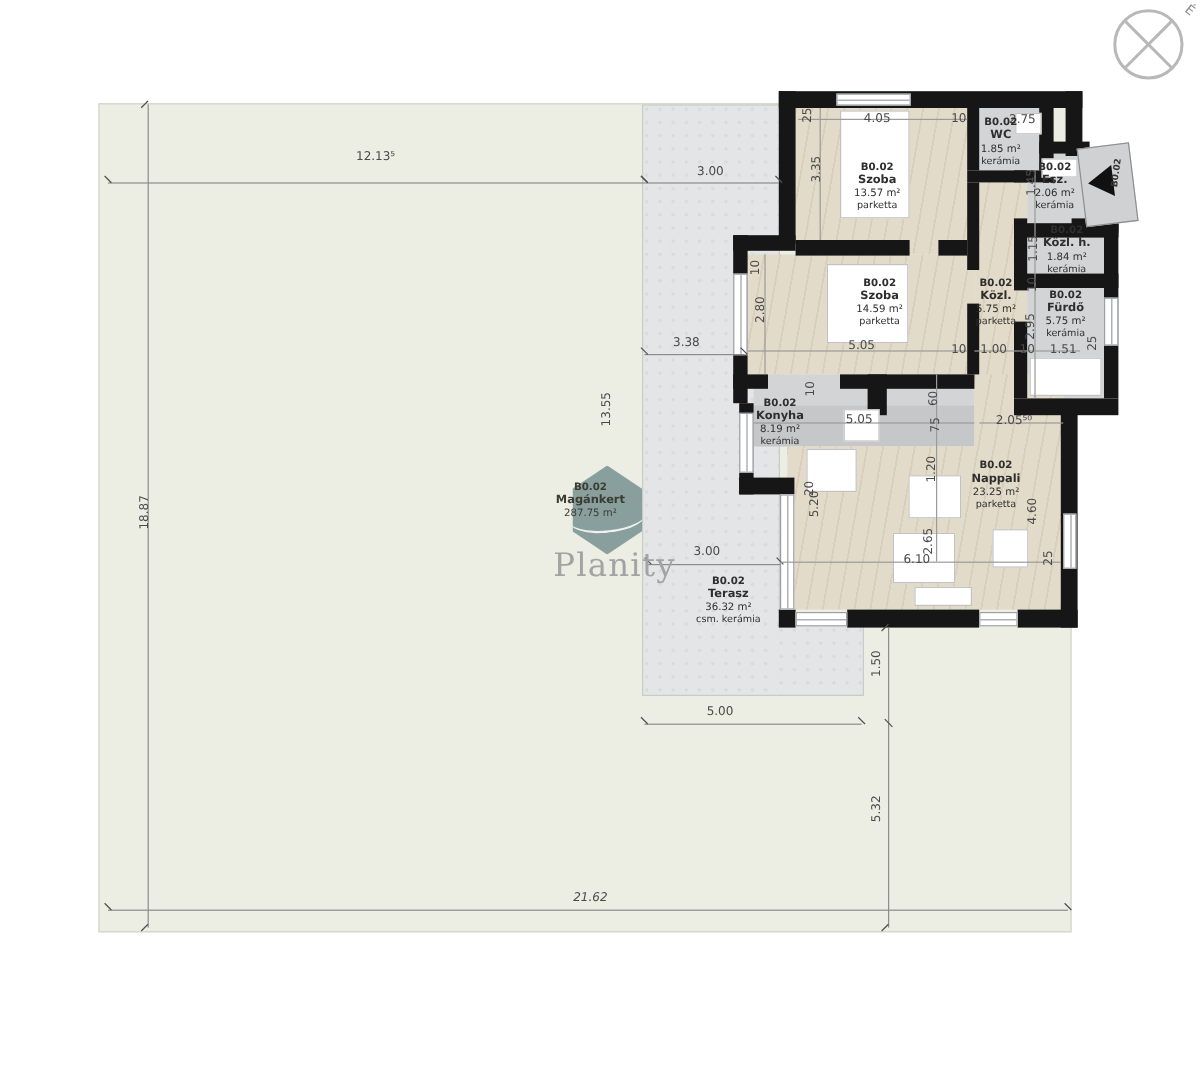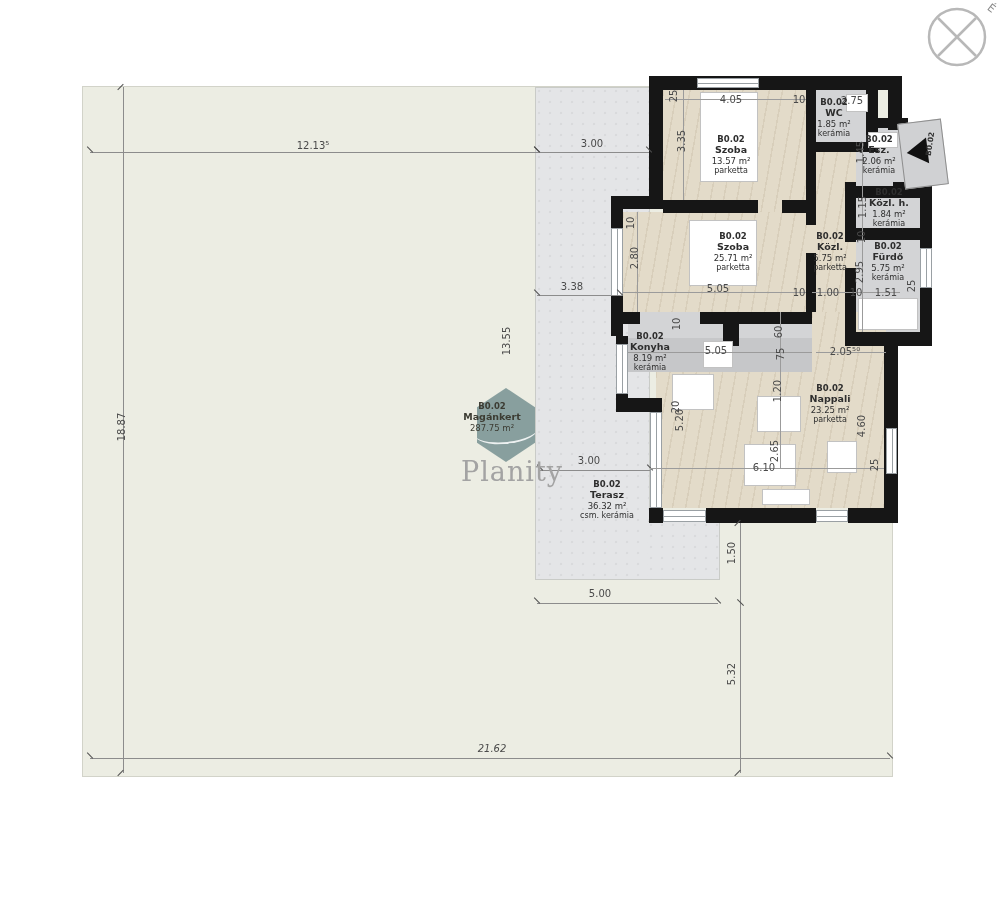--- a/index.html
+++ b/index.html
@@ -169,21 +169,21 @@
   <div class="brand">Planity</div>
 
   <svg class="compass" width="64" height="64" viewBox="0 0 64 64">
     <circle cx="32" cy="32" r="28" fill="none" stroke="#b8b8b8" stroke-width="2.5"></circle>
     <line x1="13" y1="13" x2="51" y2="51" stroke="#b8b8b8" stroke-width="2.5"></line>
     <line x1="51" y1="13" x2="13" y2="51" stroke="#b8b8b8" stroke-width="2.5"></line>
   </svg>
   <div class="north">É</div>
 
   <div class="layer">
-      <span class="dim" style="left: 313px; top: 145px; text-align: center;">12.13⁵</span>
+      <span class="dim" style="left: 313px; top: 131px; text-align: center;">12.13⁵</span>
       <span class="dim" style="left: 592px; top: 143px;">3.00</span>
       <span class="dim rot" style="left: 121px; top: 427px;">18.87</span>
       <span class="dim rot" style="left: 506px; top: 341px;">13.55</span>
       <span class="dim" style="left: 572px; top: 286px;">3.38</span>
       <span class="dim" style="left: 589px; top: 460px;">3.00</span>
       <span class="dim" style="left: 600px; top: 593px;">5.00</span>
       <span class="dim" style="left: 492px; top: 748px; font-style: italic;">21.62</span>
       <span class="dim rot" style="left: 731px; top: 553px;">1.50</span>
       <span class="dim rot" style="left: 731px; top: 674px;">5.32</span>
       <span class="dim rot" style="left: 673px; top: 96px;">25</span>
@@ -249,21 +249,21 @@
       </div>
       <div class="rlabel" style="left: 830px; top: 252px;">
         <span class="l1">B0.02</span>
         <span class="l2">Közl.</span>
         <span class="l3">5.75 m²</span>
         <span class="l4">parketta</span>
       </div>
       <div class="rlabel" style="left: 733px; top: 252px;">
         <span class="l1">B0.02</span>
         <span class="l2">Szoba</span>
-        <span class="l3">25.71 m²</span>
+        <span class="l3">14.59 m²</span>
         <span class="l4">parketta</span>
       </div>
       <div class="rlabel" style="left: 650px; top: 352px;">
         <span class="l1">B0.02</span>
         <span class="l2">Konyha</span>
         <span class="l3">8.19 m²</span>
         <span class="l4">kerámia</span>
       </div>
       <div class="rlabel" style="left: 830px; top: 404px;">
         <span class="l1">B0.02</span>

